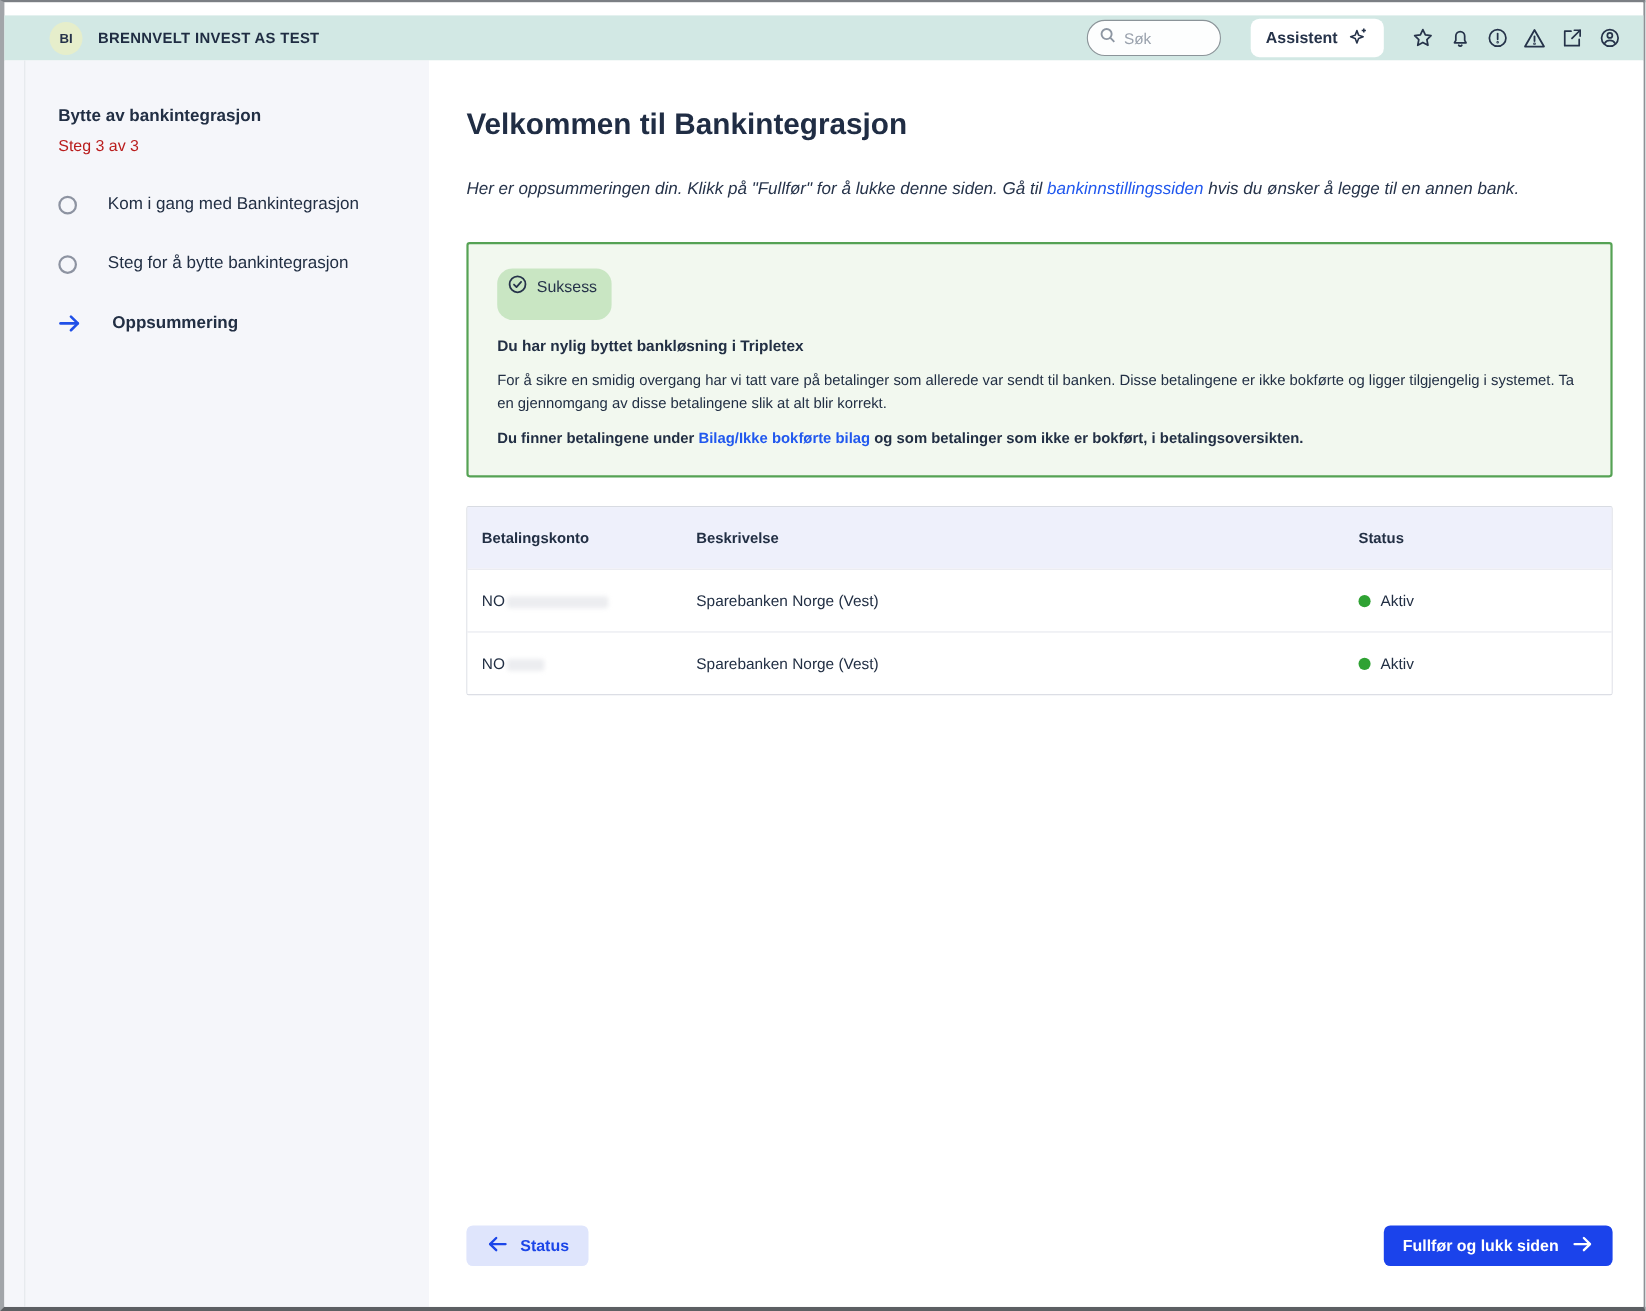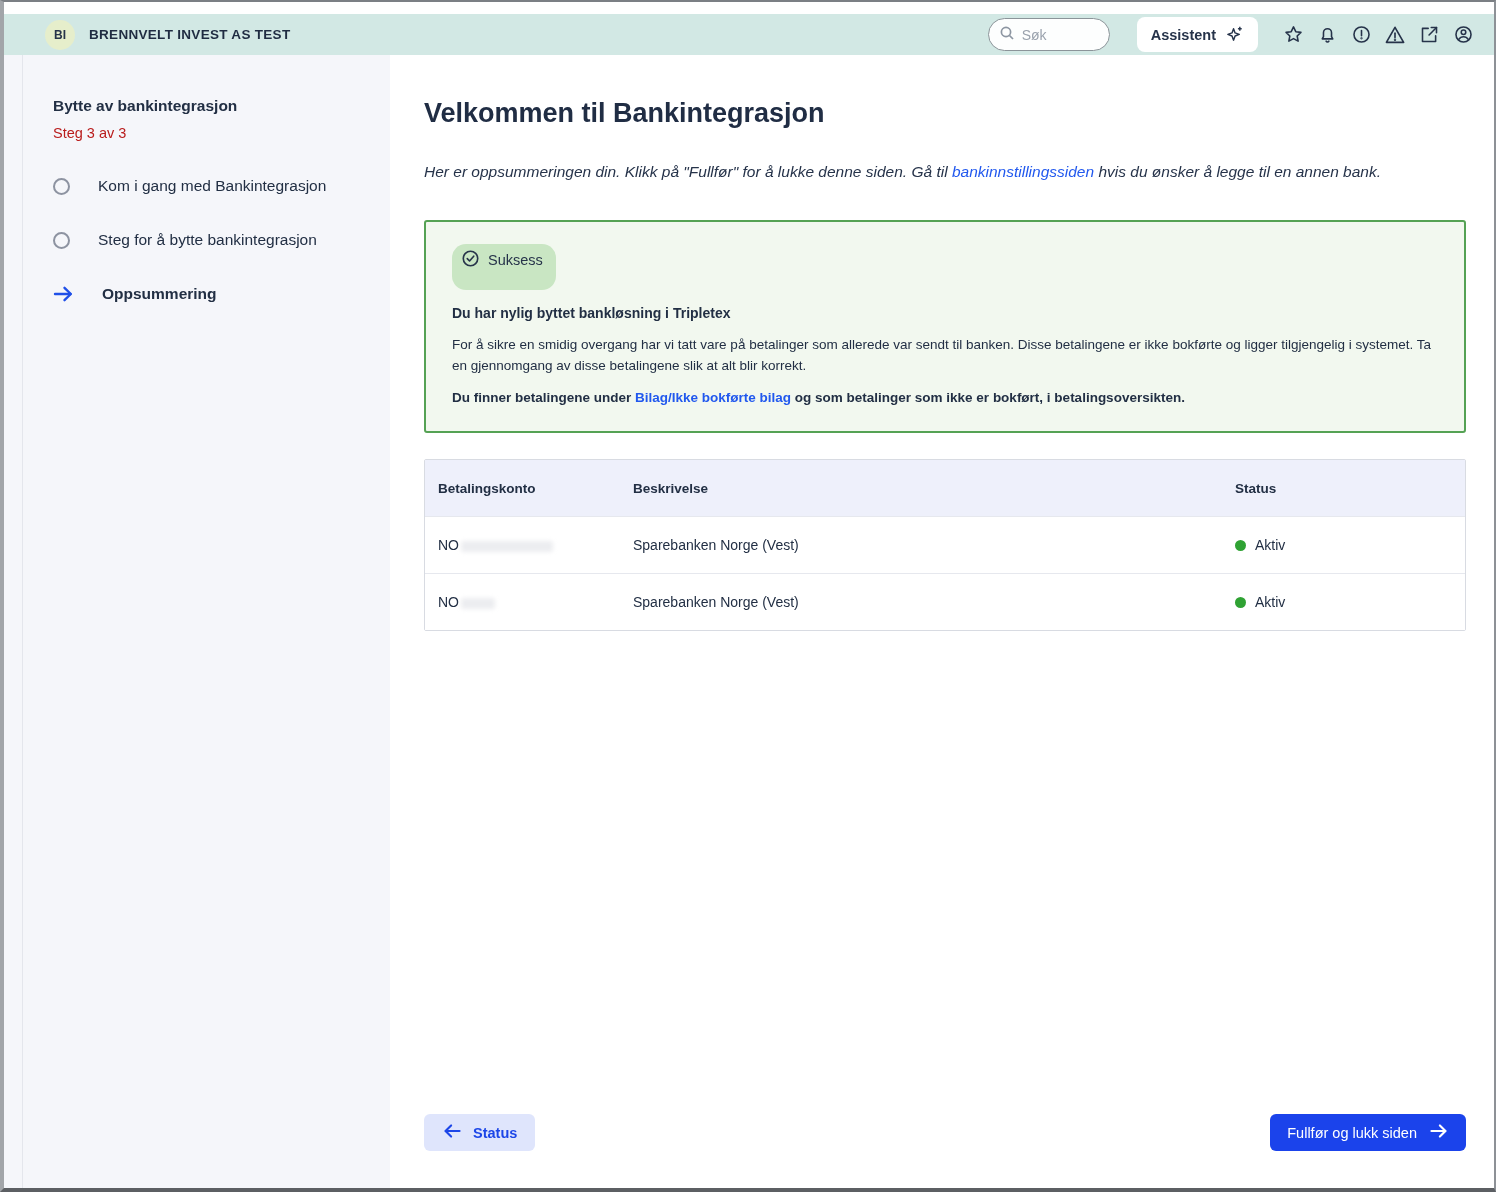--- a/index.html
+++ b/index.html
@@ -152,21 +152,21 @@
   }
   .btn-back {
     height:37px; padding:0 18px; border:none; border-radius:6px;
     background:#dfe5fc; color:#1c46e8;
     font-size:14.5px; font-weight:bold; font-family:inherit;
     display:flex; align-items:center; gap:11px; cursor:pointer;
   }
   .btn-finish {
     height:37px; padding:0 17px; border:none; border-radius:6px;
     background:#1b43eb; color:#ffffff;
-    font-size:14.5px; font-weight:normal; font-family:inherit;
+    font-size:14.5px; font-weight:bold; font-family:inherit;
     display:flex; align-items:center; gap:12px; cursor:pointer;
   }
 </style>
 </head>
 <body>
 
 <div class="frame">
 
   <div class="topbar">
     <div class="avatar">BI</div>

